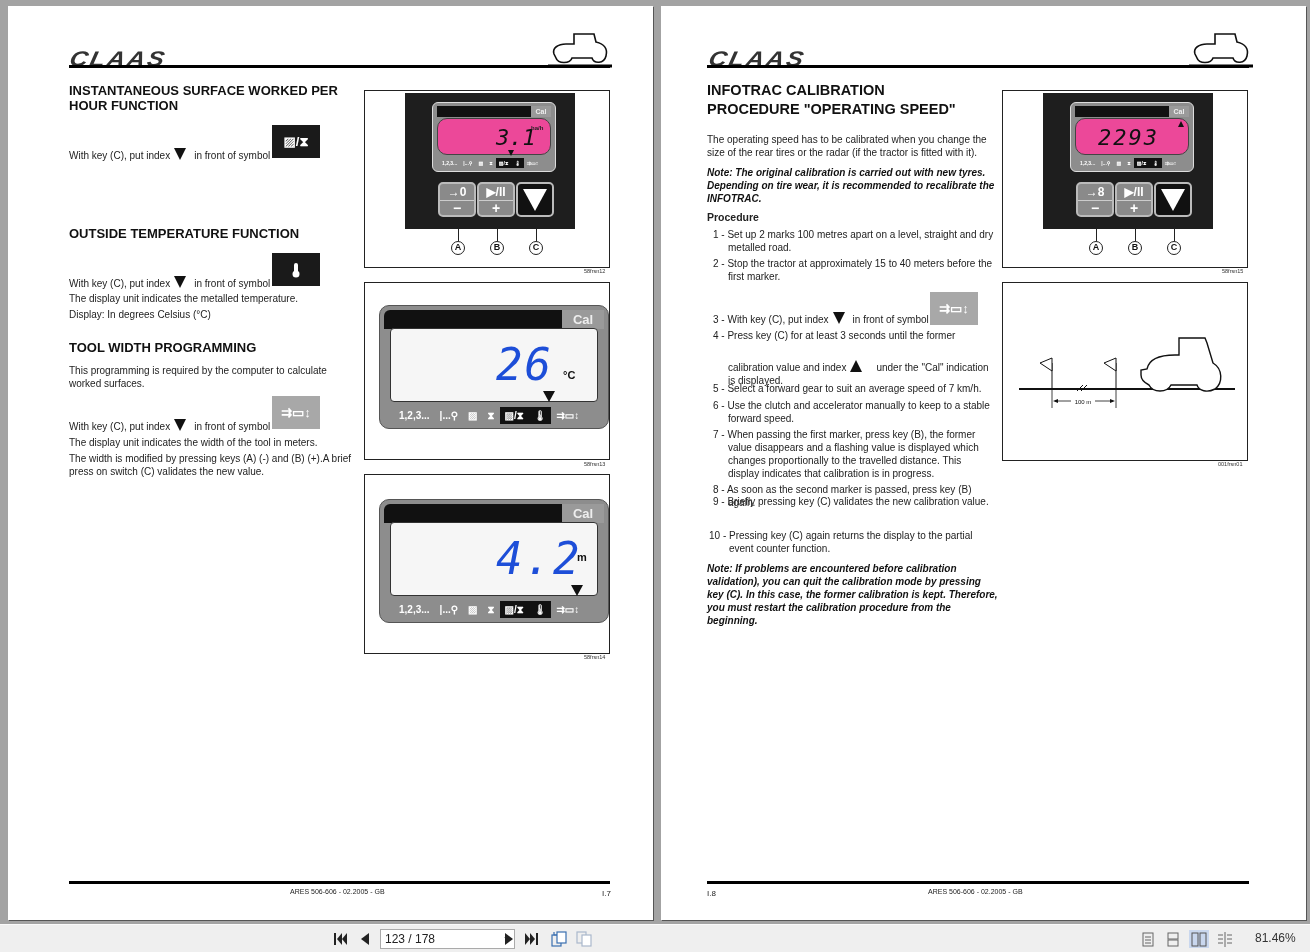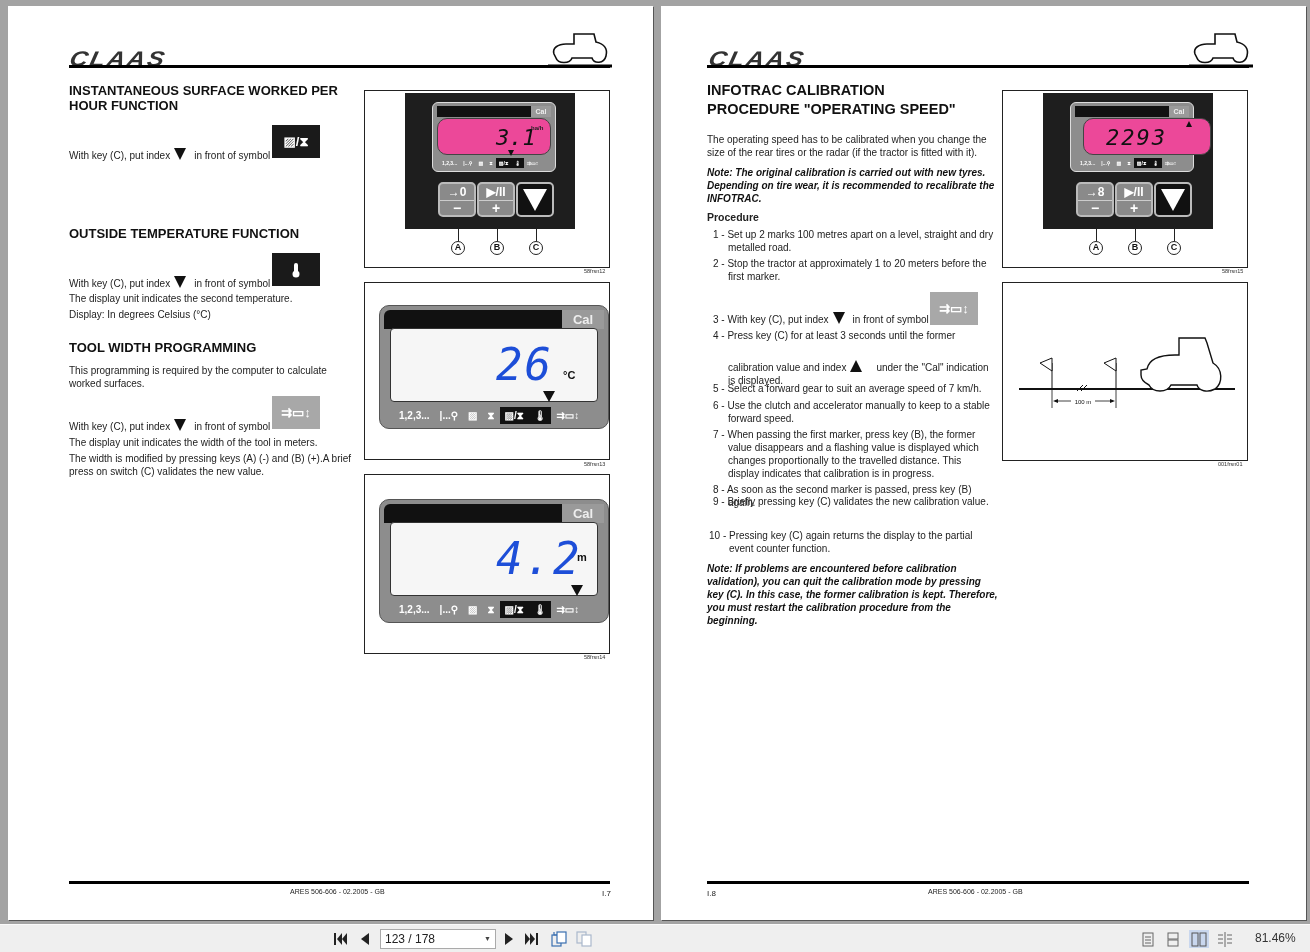--- a/index.html
+++ b/index.html
@@ -58,21 +58,21 @@
   .big-lcd .bar .s { display: flex; align-items: center; padding: 0 5px; }
   .big-lcd .bar .dk { background: #111; }
 
   .footer-rule { position: absolute; top: 875px; height: 3px; background: #000; }
   .footer-text { position: absolute; top: 882px; font-size: 7px; color: #222; }
   .page-num { position: absolute; top: 883px; font-size: 8px; color: #222; }
 
   
   .toolbar { position: absolute; left: 0; top: 924px; width: 1310px; height: 28px; background: #efefef; border-top: 1px solid #fafafa; }
   .tb-btn { position: absolute; top: 6px; height: 16px; display: flex; align-items: center; justify-content: center; font-size: 13px; color: #222; }
-  .page-select { position: absolute; left: 380px; top: 4px; width: 116px; height: 20px; border: 1px solid #aaa; background: #fff; font-size: 12px; line-height: 18px; padding-left: 4px; color: #222; }
+  .page-select { position: absolute; left: 380px; top: 4px; width: 135px; height: 20px; border: 1px solid #aaa; background: #fff; font-size: 12px; line-height: 18px; padding-left: 4px; color: #222; }
   .page-select .caret { position: absolute; right: 4px; top: 0; font-size: 7px; color: #444; }
   .view-btn { position: absolute; top: 5px; width: 20px; height: 18px; display: flex; align-items: center; justify-content: center; }
   .view-btn.active { background: #c9d7ee; }
   .zoom-level { position: absolute; left: 1255px; top: 6px; font-size: 12px; color: #333; }
 </style>
 </head>
 <body>
 
 <div class="viewer">
 
@@ -97,21 +97,21 @@
     <div class="p" style="left:61px; top:270px;">
       <span>With key (C), put index</span><span class="tri"></span><span>in front of symbol</span>
     </div>
     <div class="sym dark" style="left:264px; top:247px;">
       <svg width="10" height="16" viewBox="0 0 10 16">
           <rect x="3" y="1" width="4" height="10" rx="2" fill="#fff"></rect>
           <circle cx="5" cy="12" r="3.5" fill="#fff"></circle>
         </svg>
     </div>
     <div class="p" style="left:61px; top:286px;">
-      <div>The display unit indicates the second temperature.</div>
+      <div>The display unit indicates the metalled temperature.</div>
       <div style="margin-top:3px;">Display: In degrees Celsius (°C)</div>
     </div>
 
     <div class="h2" style="left:61px; top:334px;">TOOL WIDTH PROGRAMMING</div>
     <div class="p" style="left:61px; top:358px;">
       <div>This programming is required by the computer to calculate</div>
       <div>worked surfaces.</div>
     </div>
     <div class="p" style="left:61px; top:413px;">
       <span>With key (C), put index</span><span class="tri"></span><span>in front of symbol</span>
@@ -234,21 +234,21 @@
       <div>The operating speed has to be calibrated when you change the</div>
       <div>size of the rear tires or the radar (if the tractor is fitted with it).</div>
     </div>
     <div class="p" style="left:46px; top:205px; font-weight:bold; font-size:10.5px;">Procedure</div>
 
     <div class="p" style="left:52px; top:222px;">
       <span>1 -</span> <span>Set up 2 marks 100 metres apart on a level, straight and dry</span>
       <div style="padding-left:15px;">metalled road.</div>
     </div>
     <div class="p" style="left:52px; top:251px;">
-      <span>2 -</span> <span>Stop the tractor at approximately 1 to 20 meters before the</span>
+      <span>2 -</span> <span>Stop the tractor at approximately 15 to 40 meters before the</span>
       <div style="padding-left:15px;">first marker.</div>
     </div>
     <div class="sym gray" style="left:269px; top:286px;">⇉▭↕</div>
     <div class="p" style="left:52px; top:306px;">
       <span>3 -</span> <span>With key (C), put index</span><span class="tri"></span><span>in front of symbol</span>
     </div>
     <div class="p" style="left:52px; top:323px;">
       <span>4 -</span> <span>Press key (C) for at least 3 seconds until the former</span>
       <div style="padding-left:15px; margin-top:18px;"><span>calibration value and index</span><span class="tri-up"></span><span>under the "Cal" indication</span></div>
       <div style="padding-left:15px;">is displayed.</div>
@@ -283,21 +283,21 @@
       <div>key (C). In this case, the former calibration is kept. Therefore,</div>
       <div>you must restart the calibration procedure from the</div>
       <div>beginning.</div>
     </div>
 
     <div class="fig" style="left:341px; top:84px; width:246px; height:178px;">
       <div class="kp" style="left:40px; top:2px; width:170px; height:136px;">
         <div class="lcd-frame" style="left:27px; top:9px; width:124px; height:70px;">
           <div class="lcd-top" style="width:96px;"></div>
           <div class="lcd-cal" style="width:20px;">Cal</div>
-          <div class="lcd-screen" style="left:12px; top:15px; width:128px; height:37px;">
+          <div class="lcd-screen" style="left:4px; top:15px; width:114px; height:37px;">
             <div class="lcd-value" style="left:22px; top:6px; font-size:22px; letter-spacing:2px;">2293</div>
             <div style="position:absolute; left:102px; top:2px; border-left:3px solid transparent; border-right:3px solid transparent; border-bottom:6px solid #111;"></div>
           </div>
           <div class="lcd-bar" style="left:6px; top:55px; height:10px;">
             <span>1,2,3...</span>
               <span>|...⚲</span>
               <span>▨</span>
               <span>⧗</span>
               <span class="seg-dark">▨/⧗</span>
               <span class="seg-dark">🌡</span>

